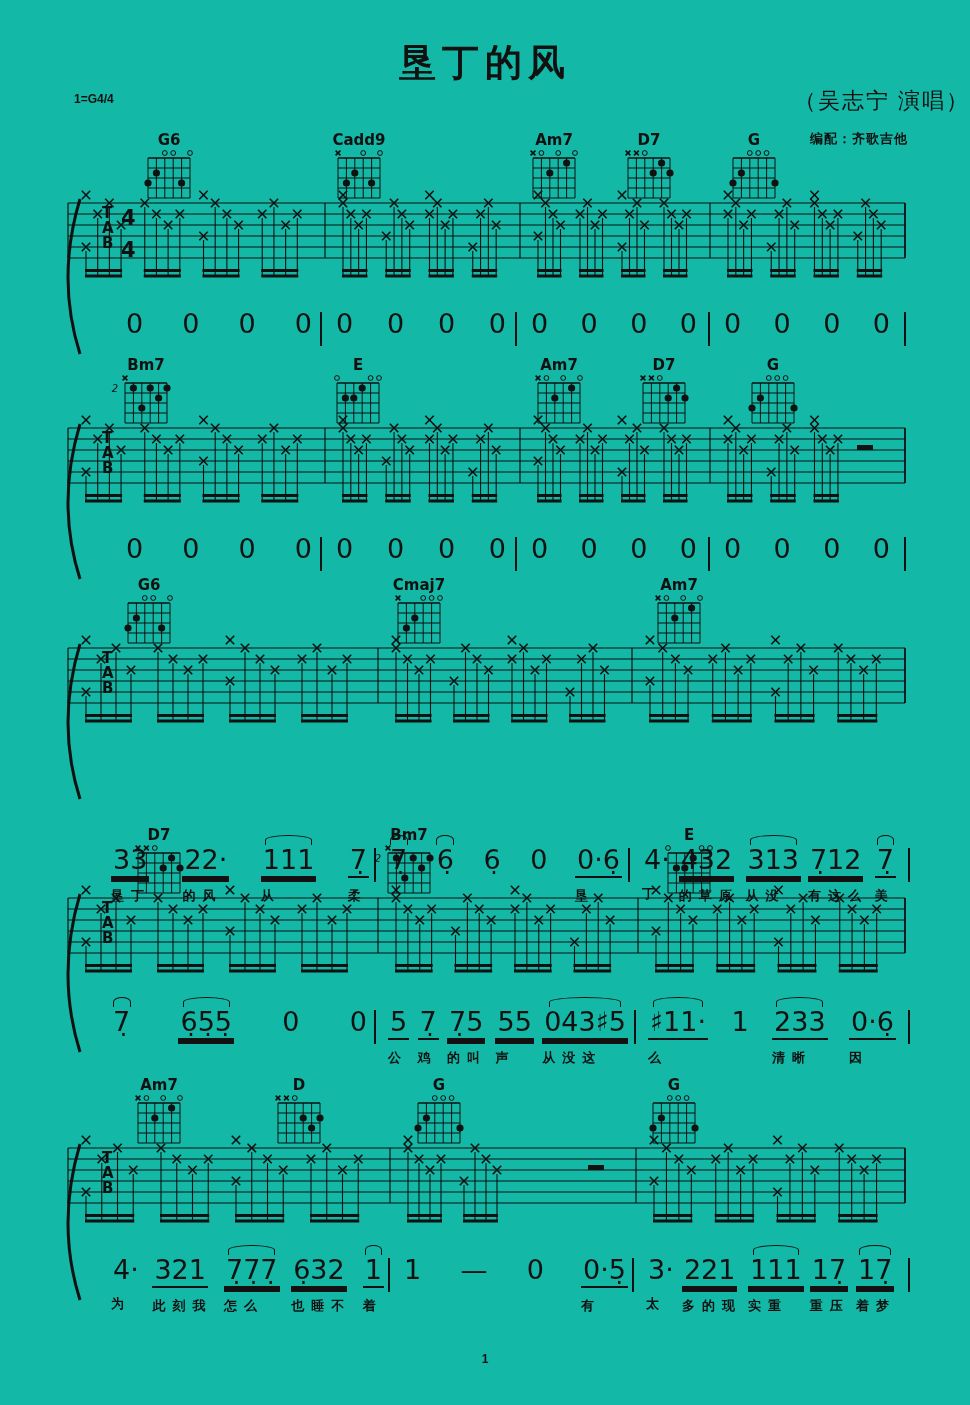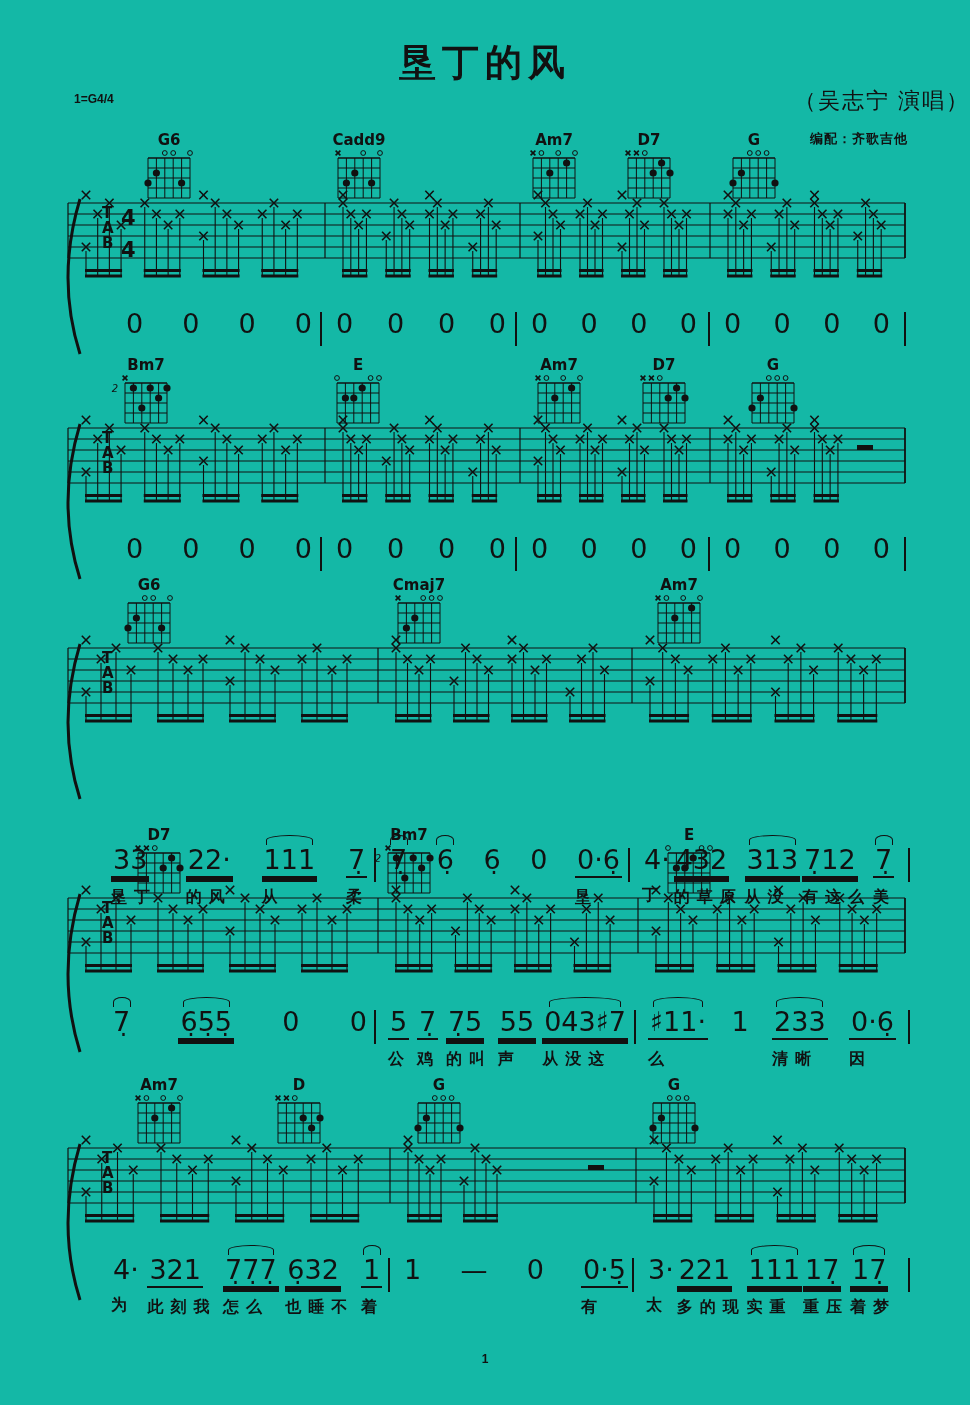--- a/index.html
+++ b/index.html
@@ -16,21 +16,21 @@
   .melody{position:absolute;left:0;width:970px;height:86px;}
   .mbar{position:absolute;top:0;display:flex;justify-content:space-between;align-items:flex-start;padding:0 6px;box-sizing:border-box;}
   .mline{position:absolute;top:2px;width:1.6px;height:34px;background:#111;}
   .mcell{display:flex;flex-direction:column;align-items:flex-start;}
   .num{position:relative;font-family:"DejaVu Sans",sans-serif;font-size:27px;line-height:1.05;
        padding:0 2px 2px 2px;white-space:nowrap;}
   .num.u1{border-bottom:2px solid #111;}
   .num.u2{border-bottom:2px solid #111;box-shadow:0 4px 0 #111;}
   .num.arc::before{content:"";position:absolute;left:8%;right:8%;top:-11px;height:9px;
        border:1.6px solid #111;border-bottom:none;border-radius:50% 50% 0 0;}
-  .lyr{display:block;font-size:16px;font-weight:600;letter-spacing:7px;margin-top:9px;white-space:nowrap;}
+  .lyr{display:block;font-size:13px;font-weight:600;letter-spacing:7px;margin-top:9px;white-space:nowrap;}
 </style>
 </head>
 <body>
 
 <div class="page">
   <div class="title">垦丁的风</div>
   <div class="subtitle">（吴志宁 演唱）</div>
   <div class="keysig">1=G4/4</div>
   <div class="arranger">编配：齐歌吉他</div>
   <div id="score">
@@ -1730,21 +1730,21 @@
           </div>
           <div class="mcell">
             <span class="num u2">7̣5</span>
             <span class="lyr">的叫</span>
           </div>
           <div class="mcell">
             <span class="num u2">55</span>
             <span class="lyr">声</span>
           </div>
           <div class="mcell">
-            <span class="num u2 arc">043♯7</span>
+            <span class="num u2 arc">043♯5</span>
             <span class="lyr">从没这</span>
           </div>
         </div>
         <div class="mline" style="left: 634px;"></div>
         <div class="mbar" style="left: 642px; width: 260px;">
           <div class="mcell">
             <span class="num u1 arc">♯11·</span>
             <span class="lyr">么</span>
           </div>
           <div class="mcell">

